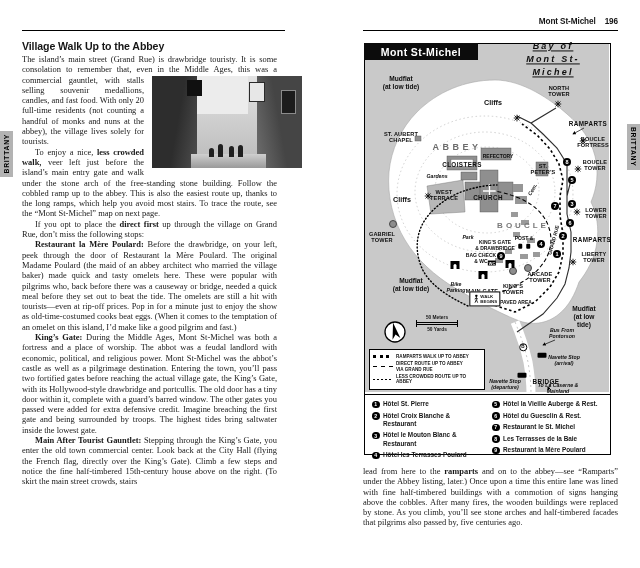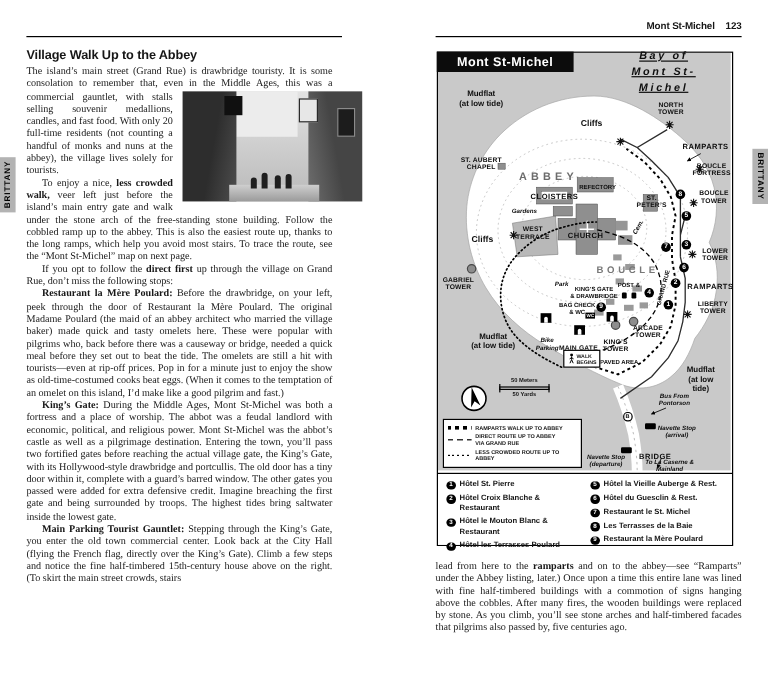--- a/index.html
+++ b/index.html
@@ -127,30 +127,30 @@
     <i class="ph ph-sign1"></i>
     <i class="ph ph-sign2"></i>
     <i class="ph ph-sign3"></i>
     <i class="ph ph-person" style="left:44%;height:13px;"></i>
     <i class="ph ph-person" style="left:51%;height:11px;"></i>
     <i class="ph ph-person" style="left:57%;height:12px;"></i>
     <i class="ph ph-person" style="left:38%;height:9px;"></i>
   </span>
 <span>this was a commercial gauntlet, with stalls selling souvenir medallions, candles, and fast food. With only 20 full-time residents (not counting a handful of monks and nuns at the abbey), the village lives solely for tourists.</span></p>
       <p><span>To enjoy a nice, </span><b>less crowded walk,</b><span> veer left just before the island’s main entry gate and walk under the stone arch of the free-standing stone building. Follow the cobbled ramp up to the abbey. This is also the easiest route up, thanks to the long ramps, which help you avoid most stairs. To trace the route, see the “Mont St-Michel” map on next page.</span></p>
-      <p><span>If you opt to follow the </span><b>direct first</b><span> up through the village on Grand Rue, don’t miss the following stops:</span></p>
+      <p><span>If you opt to place the </span><b>direct first</b><span> up through the village on Grand Rue, don’t miss the following stops:</span></p>
       <p><b>Restaurant la Mère Poulard:</b><span> Before the drawbridge, on your left, peek through the door of Restaurant la Mère Poulard. The original Madame Poulard (the maid of an abbey architect who married the village baker) made quick and tasty omelets here. These were popular with pilgrims who, back before there was a causeway or bridge, needed a quick meal before they set out to beat the tide. The omelets are still a hit with tourists—even at rip-off prices. Pop in for a minute just to enjoy the show as old-time-costumed cooks beat eggs. (When it comes to the temptation of an omelet on this island, I’d make like a good pilgrim and fast.)</span></p>
       <p><b>King’s Gate:</b><span> During the Middle Ages, Mont St-Michel was both a fortress and a place of worship. The abbot was a feudal landlord with economic, political, and religious power. Mont St-Michel was the abbot’s castle as well as a pilgrimage destination. Entering the town, you’ll pass two fortified gates before reaching the actual village gate, the King’s Gate, with its Hollywood-style drawbridge and portcullis. The old door has a tiny door within it, complete with a guard’s barred window. The other gates you passed were added for extra defensive credit. Imagine breaching the first gate and being surrounded by troops. The highest tides bring saltwater inside the lowest gate.</span></p>
-      <p><b>Main Parking Tourist Gauntlet:</b><span> Stepping through the King’s Gate, you enter the old town commercial center. Look back at the City Hall (flying the French flag, directly over the King’s Gate). Climb a few steps and notice the fine half-timbered 15th-century house above on the right. (To skirt the main street crowds, stairs</span></p>
+      <p><b>Main After Tourist Gauntlet:</b><span> Stepping through the King’s Gate, you enter the old town commercial center. Look back at the City Hall (flying the French flag, directly over the King’s Gate). Climb a few steps and notice the fine half-timbered 15th-century house above on the right. (To skirt the main street crowds, stairs</span></p>
     </div>
 </div>
 
 <div class="page" id="page-right">
   <div class="runhead" style="right:22px;">
-    <span class="num">Mont St-Michel</span><span>123</span>
+    <span class="num">Mont St-Michel</span><span>196</span>
   </div>
   <div class="rule" style="left:43px;top:30px;width:255px;"></div>
   <div class="sidetab" id="tab-right">
     <span>BRITTANY</span>
   </div>
 
   <div id="map">
     <svg id="map-canvas" width="244" height="409" viewBox="0 0 244 409">
       <defs>
         <marker id="ah" markerWidth="5" markerHeight="5" refX="4" refY="2.5" orient="auto">

